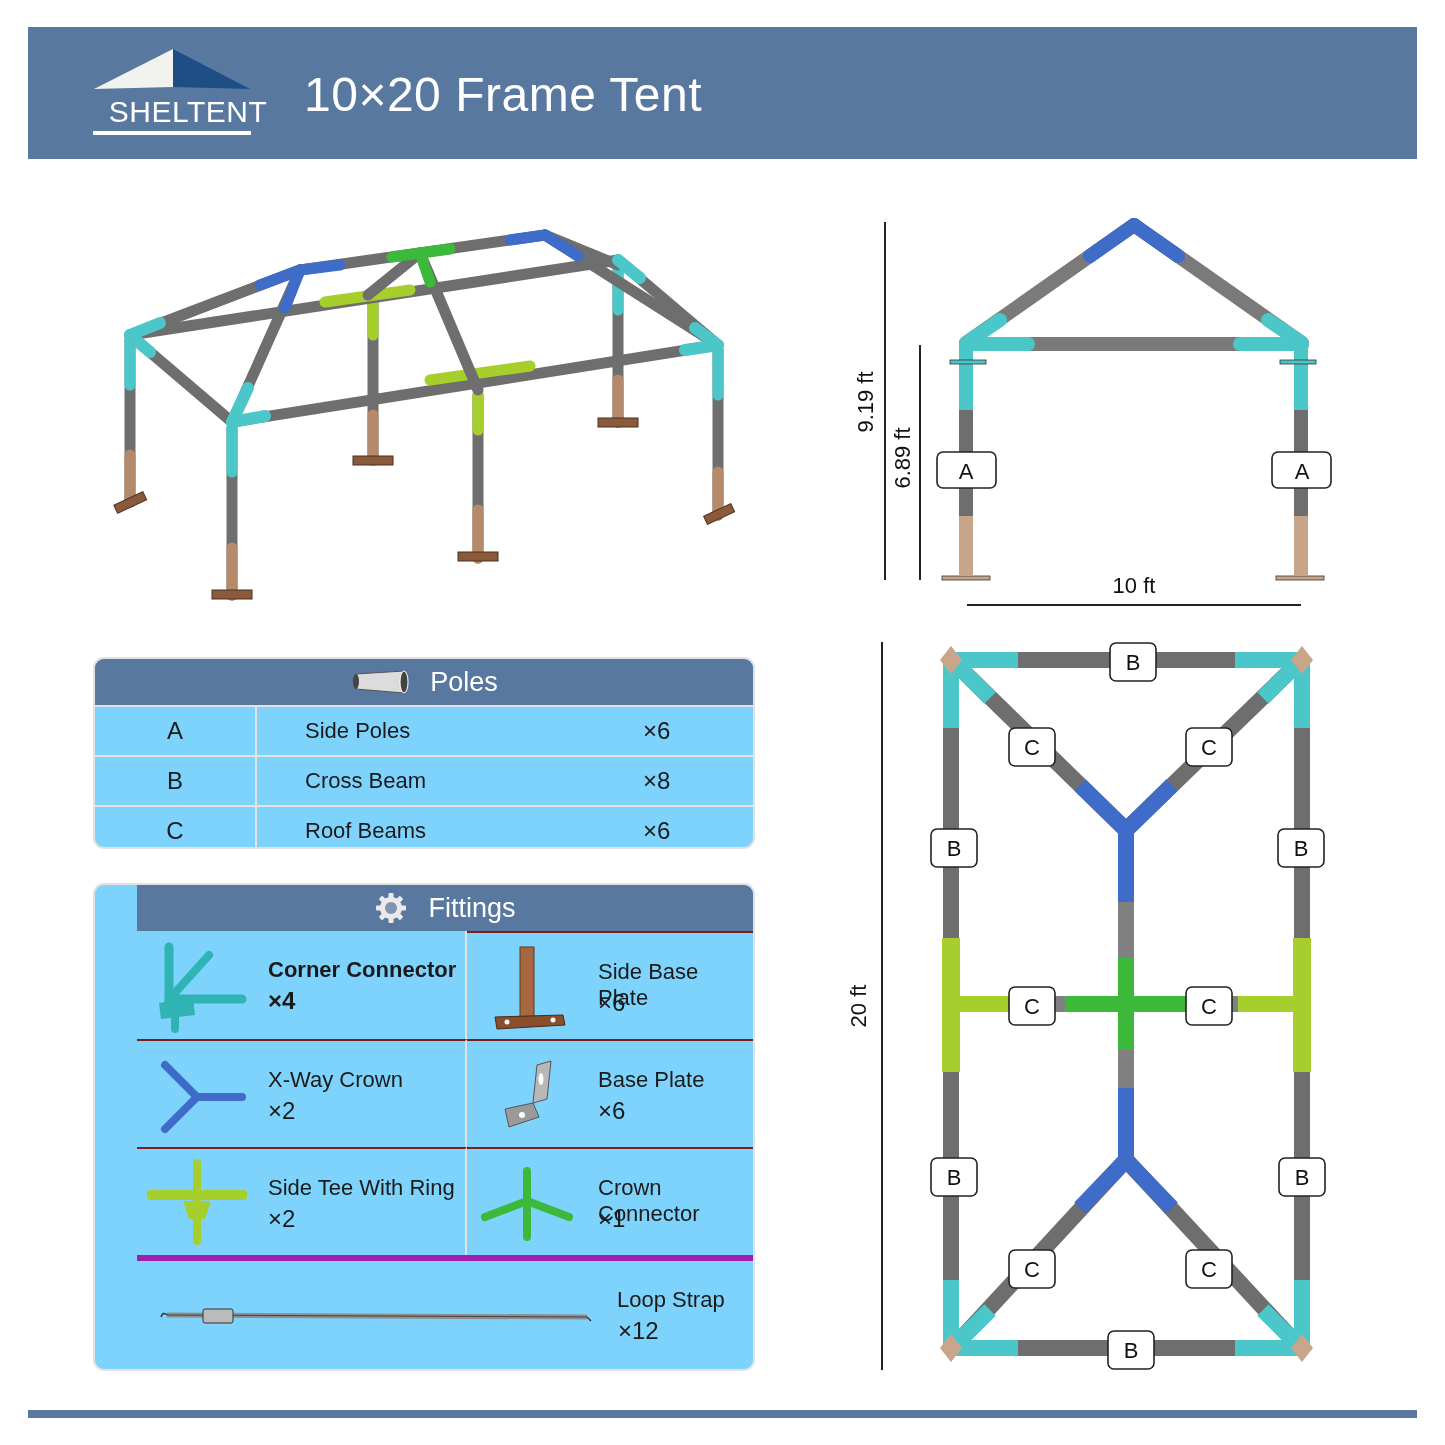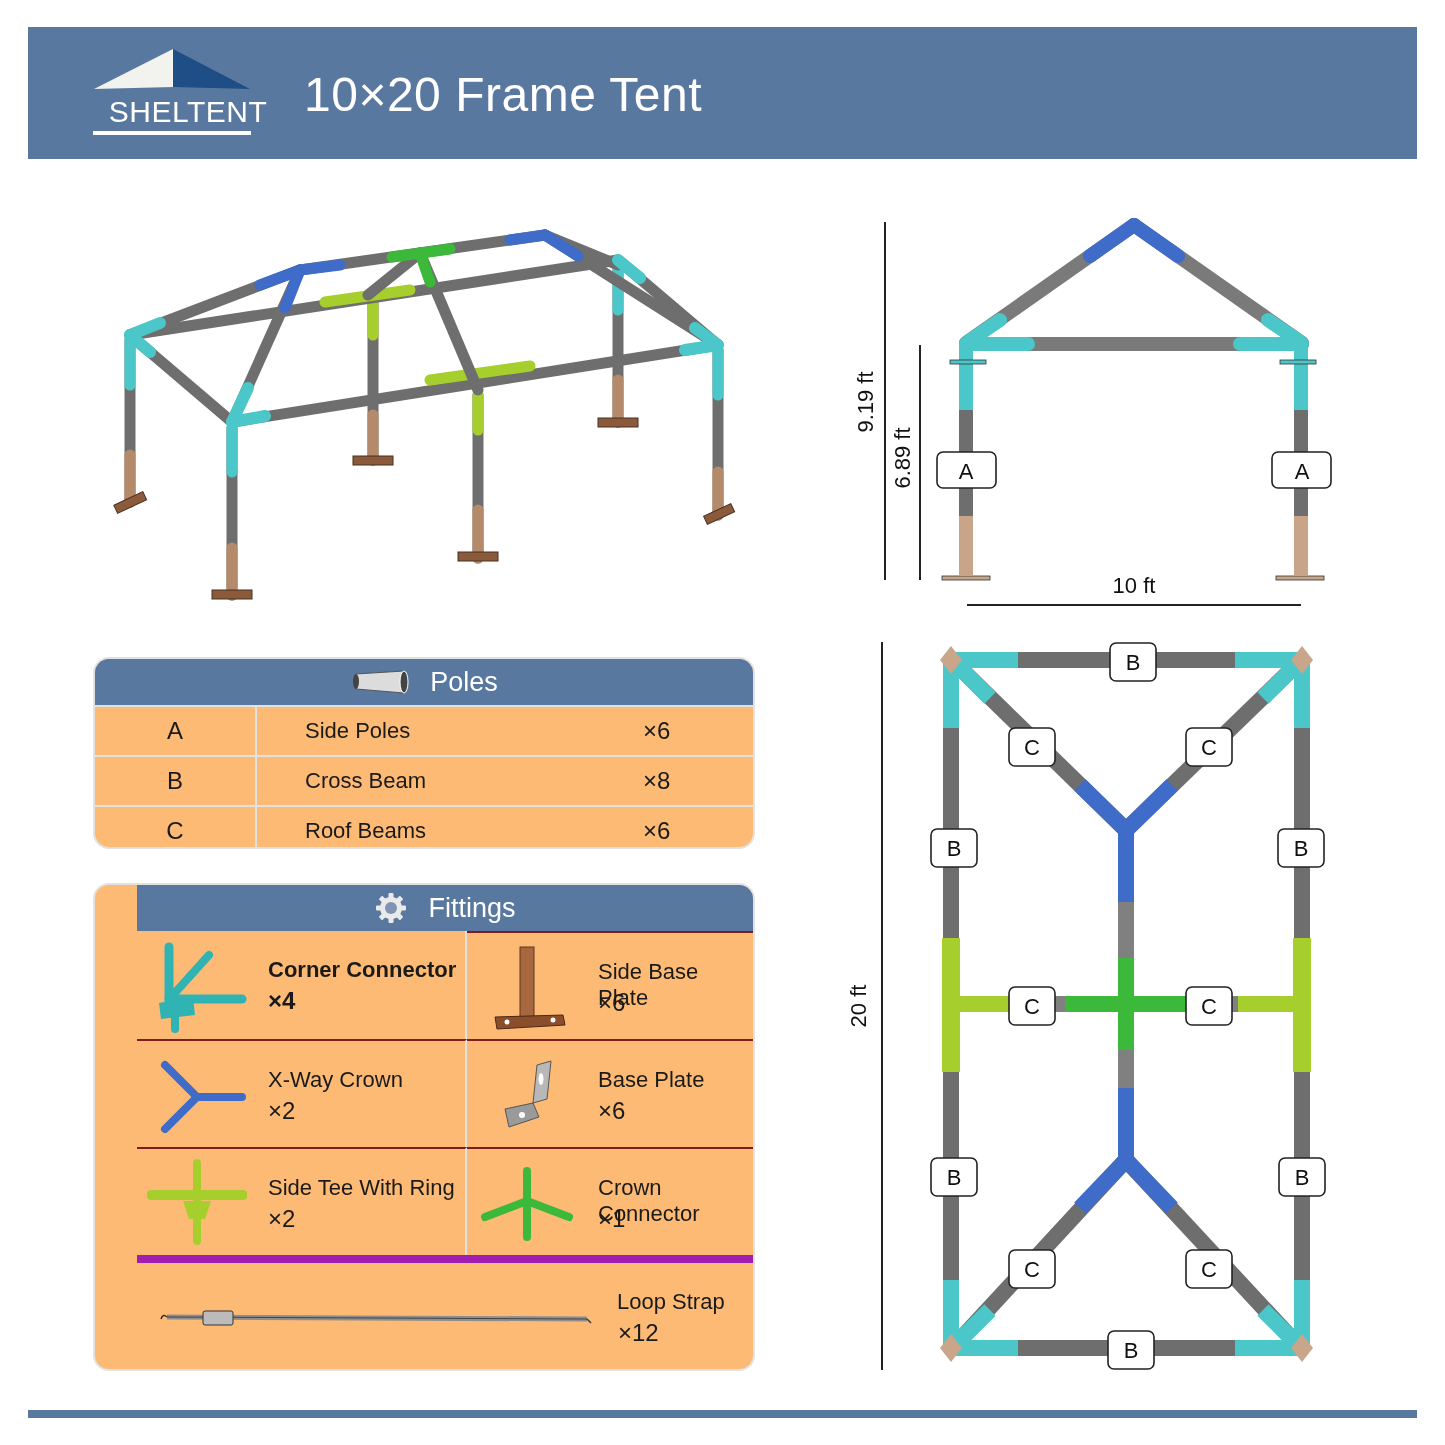--- a/index.html
+++ b/index.html
@@ -10,38 +10,38 @@
   .logo-word { position:absolute; left:16px; top:46px; width:160px; font-size:30px; color:#ffffff; letter-spacing:0.5px; text-align:center; }
   .logo-underline { position:absolute; left:1px; top:82px; width:158px; height:4px; background:#ffffff; }
   .title { position:absolute; left:276px; top:40px; font-size:48px; color:#ffffff; letter-spacing:0.5px; }
   .contact { position:absolute; left:1056px; top:22px; font-size:25px; color:#ffffff; line-height:31px; }
   .footer-bar { position:absolute; left:28px; top:1410px; width:1389px; height:8px; background:#5878a0; }
 
   .iso-view { position:absolute; left:100px; top:210px; width:650px; height:400px; }
   .front-view { position:absolute; left:840px; top:210px; width:500px; height:410px; }
   .top-view { position:absolute; left:840px; top:630px; width:500px; height:760px; }
 
-  .card { position:absolute; left:93px; width:662px; background:#fdba74; border:2px solid #e2e2e2; border-radius:16px; overflow:hidden; box-sizing:border-box; }
+  .card { position:absolute; left:93px; width:662px; background:#7dd3fc; border:2px solid #e2e2e2; border-radius:11px; overflow:hidden; box-sizing:border-box; }
   .card-head { height:46px; background:#5878a0; color:#fff; font-size:27px; display:flex; align-items:center; justify-content:center; gap:20px; }
   .poles { top:657px; height:192px; }
   .poles-row { display:grid; grid-template-columns:162px 1fr 160px; height:48px; border-top:2px solid #e2e2e2; font-size:22px; align-items:center; }
   .poles-row:first-of-type { border-top:none; }
   .poles-row .c1 { text-align:center; border-right:2px solid #e2e2e2; height:100%; display:flex; align-items:center; justify-content:center; font-size:24px; }
   .poles-row .c2 { padding-left:48px; }
   .poles-row .c3 { padding-left:50px; font-size:24px; }
 
   .fittings { top:883px; height:488px;padding-left:42px; }
   .fit-grid { display:grid; grid-template-columns:330px 1fr; }
   .fit-cell { height:108px; border-top:2px solid #7f1d1d; position:relative; box-sizing:border-box; }
   .fit-cell.left { border-right:2px solid #e2e2e2; }
   .fit-cell.first { border-top:none;font-weight:bold; }
   .fit-icon { position:absolute; left:10px; top:6px; width:100px; height:96px; }
   .fit-name { position:absolute; left:131px; top:26px; font-size:22px; }
   .fit-qty { position:absolute; left:131px; top:56px; font-size:24px; }
-  .fit-wide { height:112px; border-top:8px solid #a21caf; position:relative; }
+  .fit-wide { height:112px; border-top:6px solid #a21caf; position:relative; }
   .fit-wide .fit-icon { left:20px; top:30px; width:440px; height:50px; }
   .fit-wide .fit-name { left:480px; top:26px; }
   .fit-wide .fit-qty { left:481px; top:56px; }
 
   .lbl-box { fill:#fff; stroke:#222; stroke-width:1.6; }
   .lbl-text { font-family:"Liberation Sans", sans-serif; font-size:22px; fill:#111; text-anchor:middle; dominant-baseline:central; }
   .dim-text { font-family:"Liberation Sans", sans-serif; font-size:22px; fill:#111; }
 </style>
 </head>
 <body>

